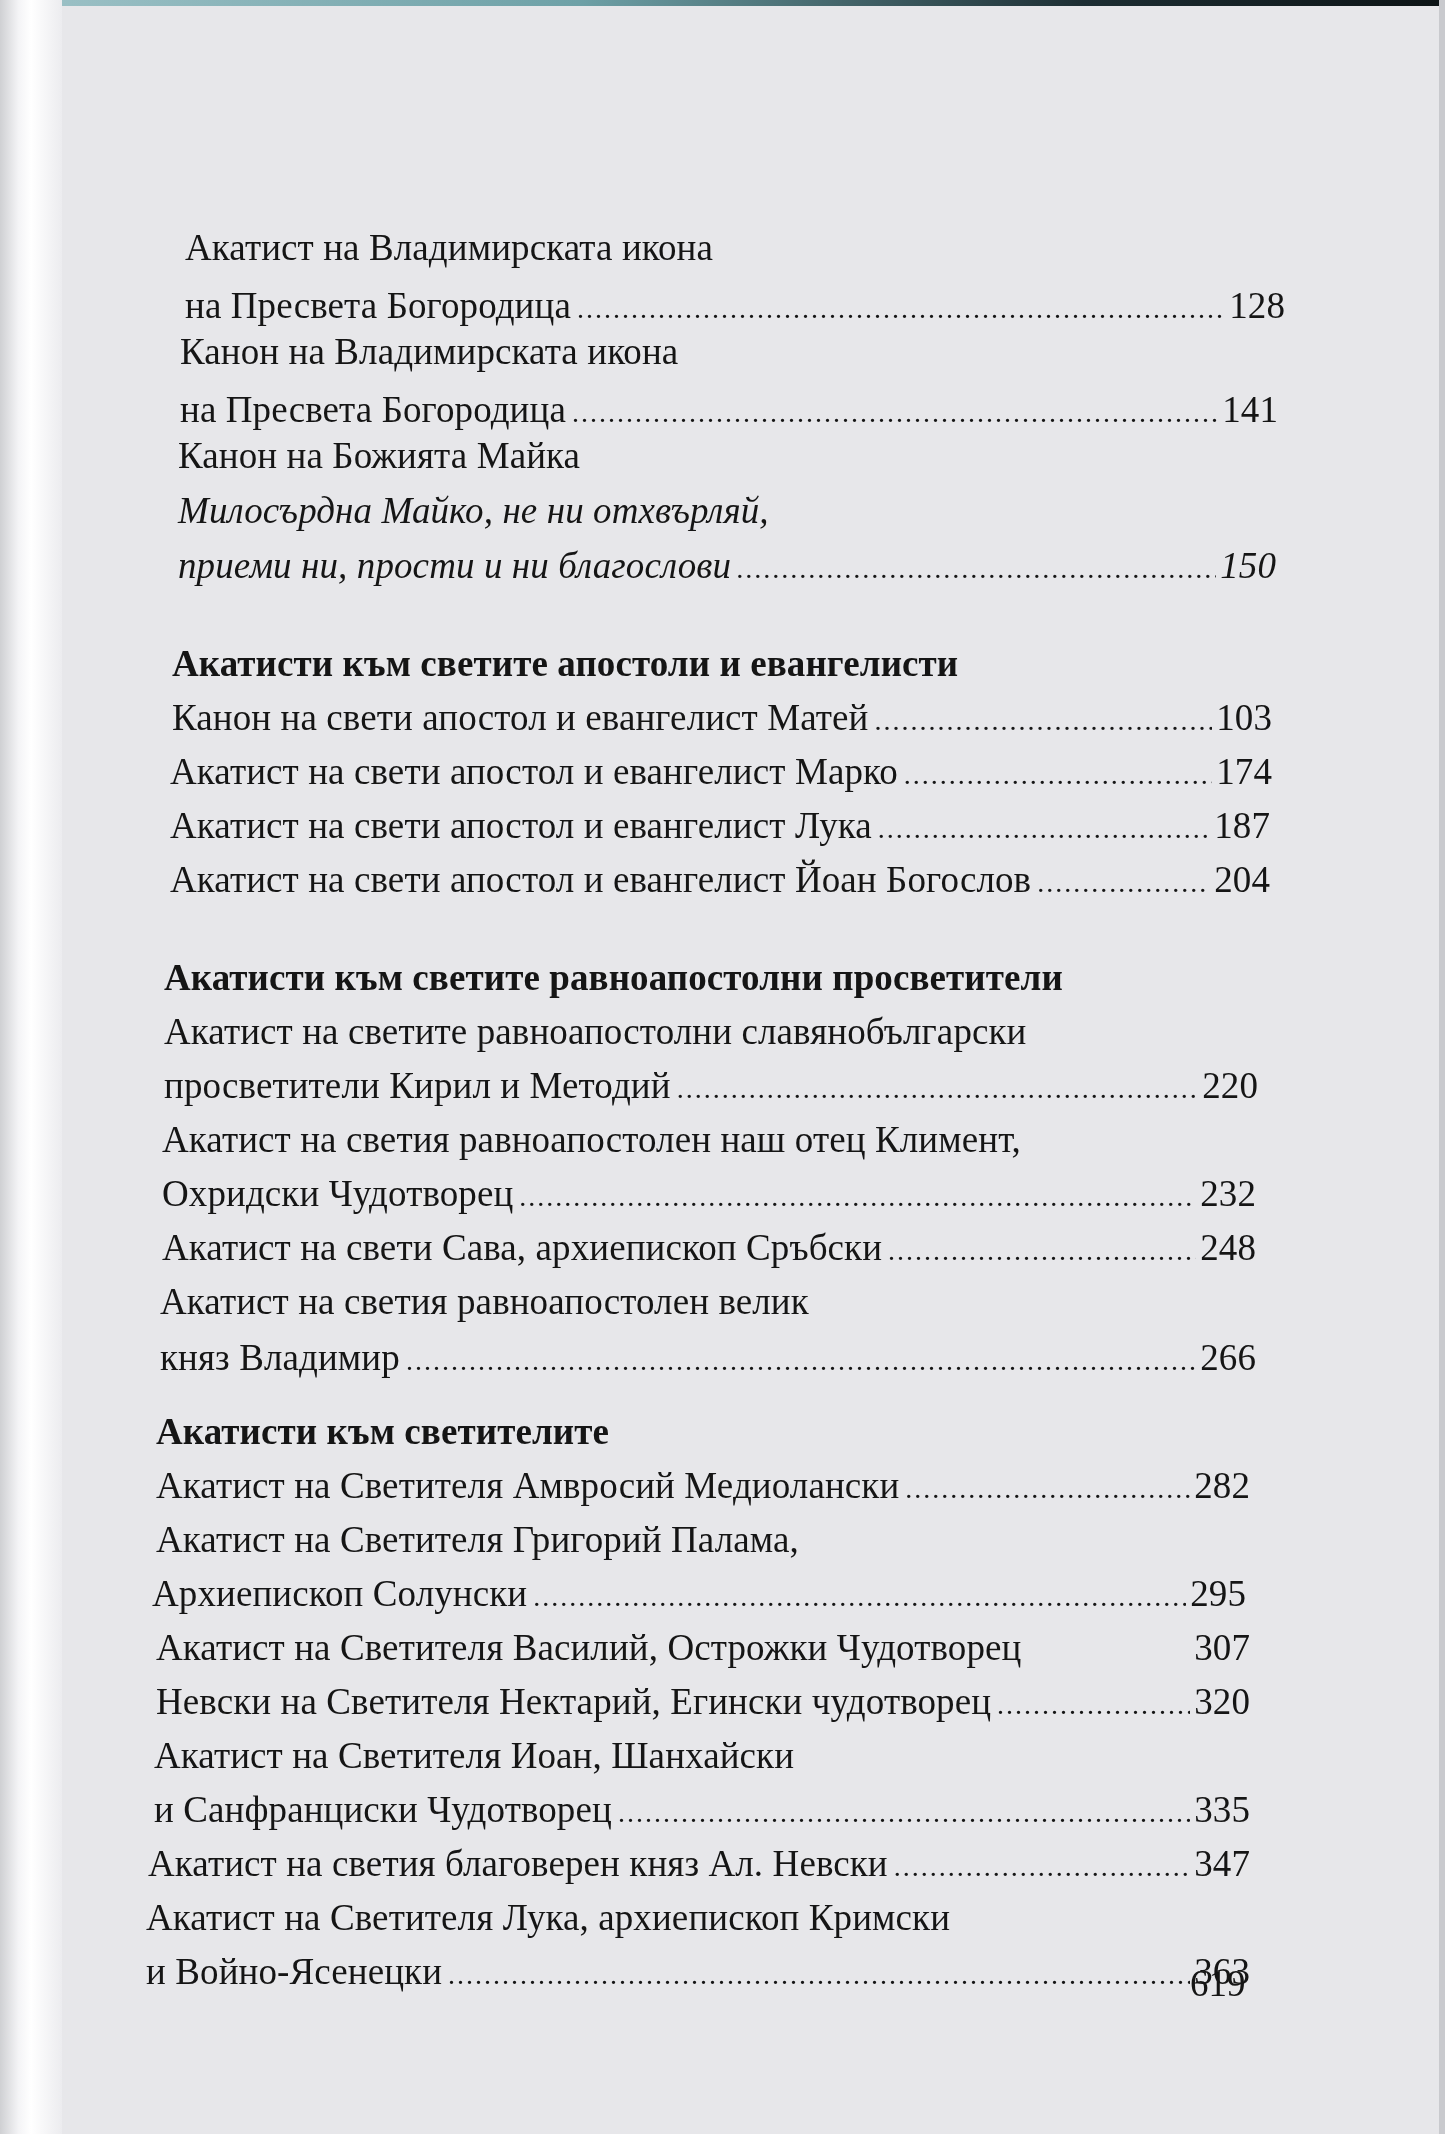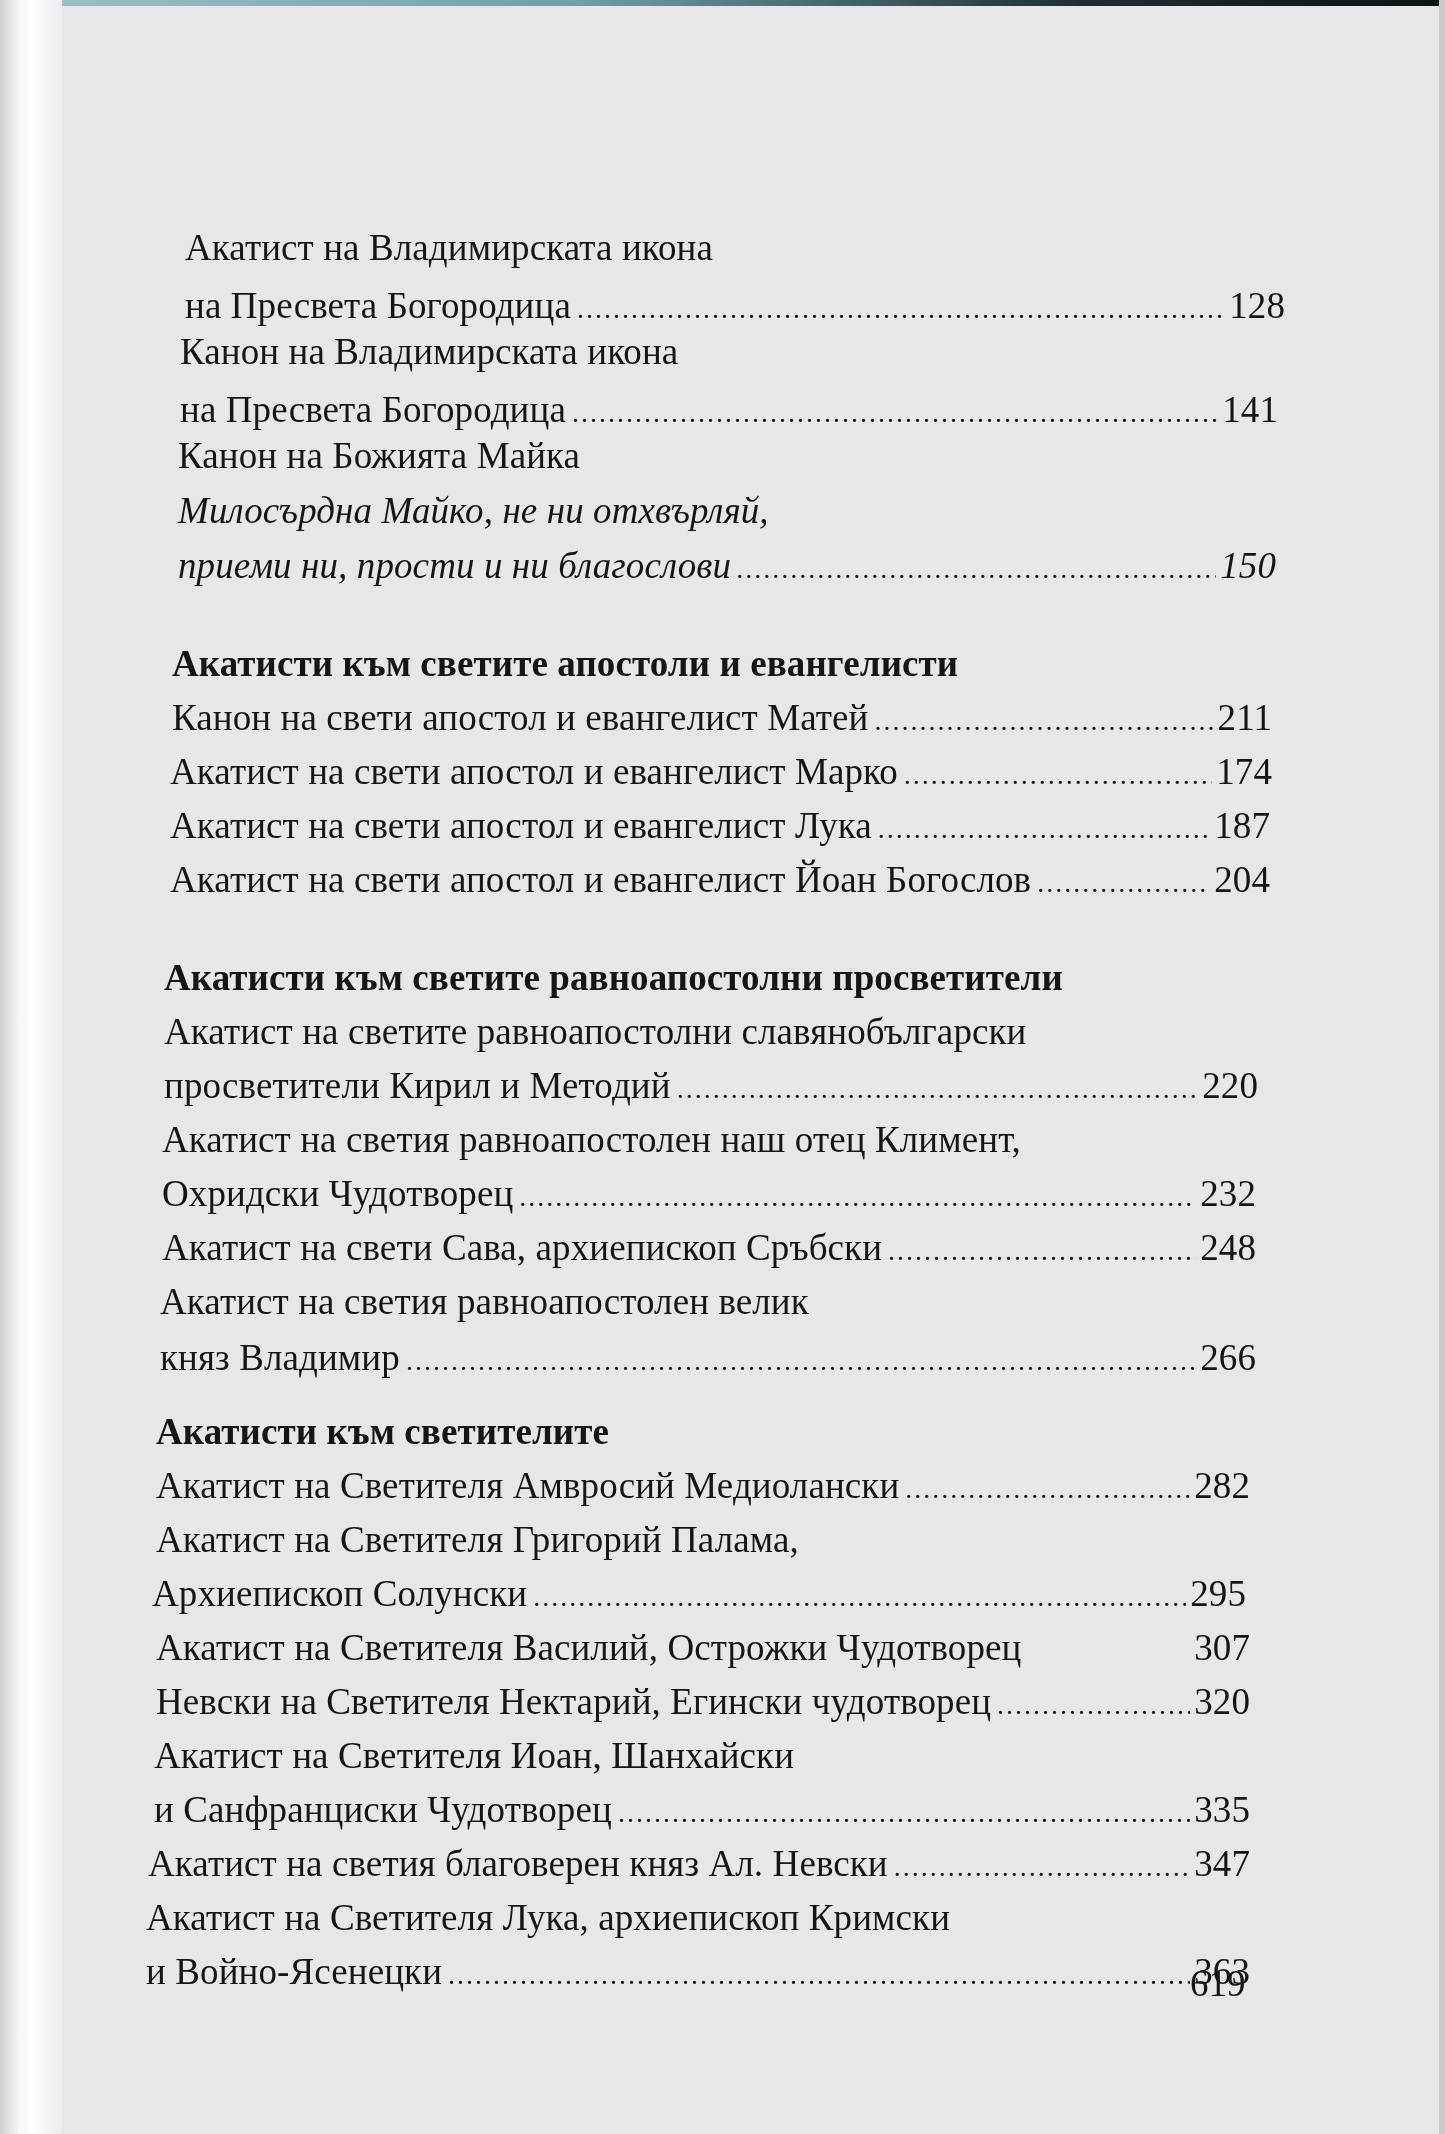--- a/index.html
+++ b/index.html
@@ -88,21 +88,21 @@
       <span class="txt">приеми ни, прости и ни благослови</span>
       <span class="leader"></span>
       <span class="pg">150</span>
     </div>
     <div class="toc-line heading" style="left: 172px; top: 594px;">
       <span class="txt">Акатисти към светите апостоли и евангелисти</span>
     </div>
     <div class="toc-line" style="left: 172px; top: 648px; width: 1100px;">
       <span class="txt">Канон на свети апостол и евангелист Матей</span>
       <span class="leader"></span>
-      <span class="pg">211</span>
+      <span class="pg">103</span>
     </div>
     <div class="toc-line" style="left: 170px; top: 702px; width: 1102px;">
       <span class="txt">Акатист на свети апостол и евангелист Марко</span>
       <span class="leader"></span>
       <span class="pg">174</span>
     </div>
     <div class="toc-line" style="left: 170px; top: 756px; width: 1100px;">
       <span class="txt">Акатист на свети апостол и евангелист Лука</span>
       <span class="leader"></span>
       <span class="pg">187</span>

